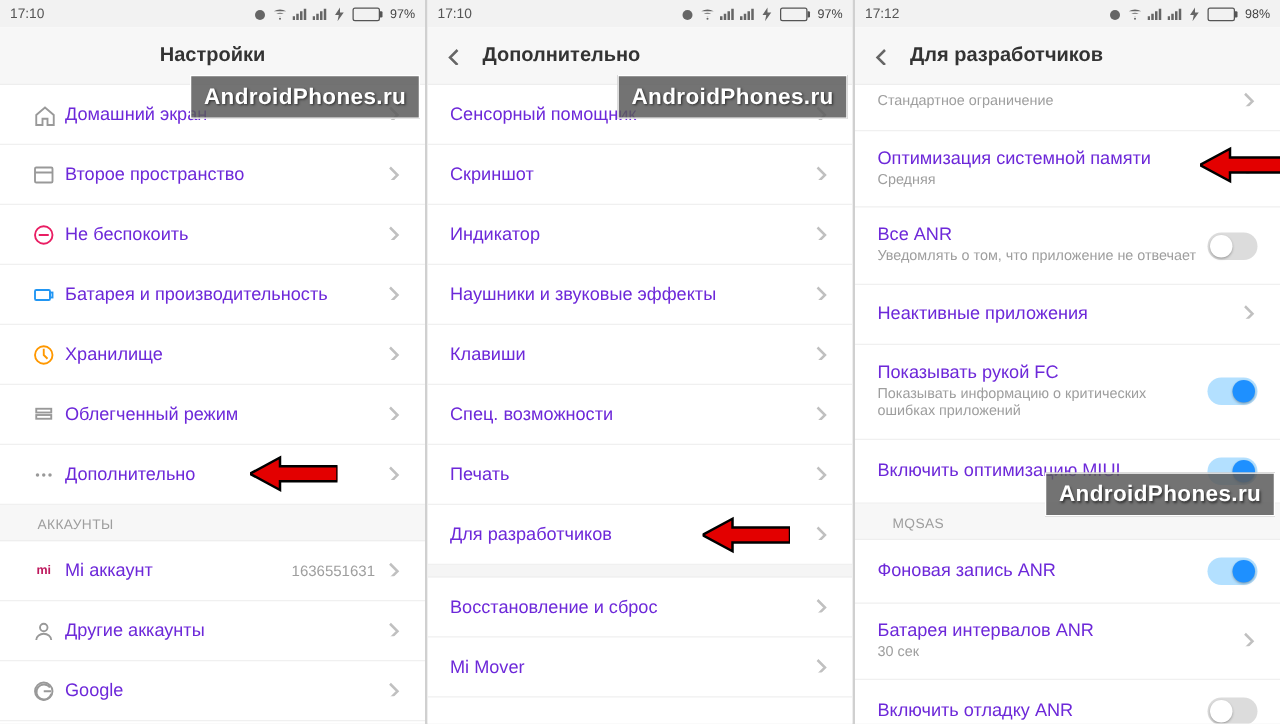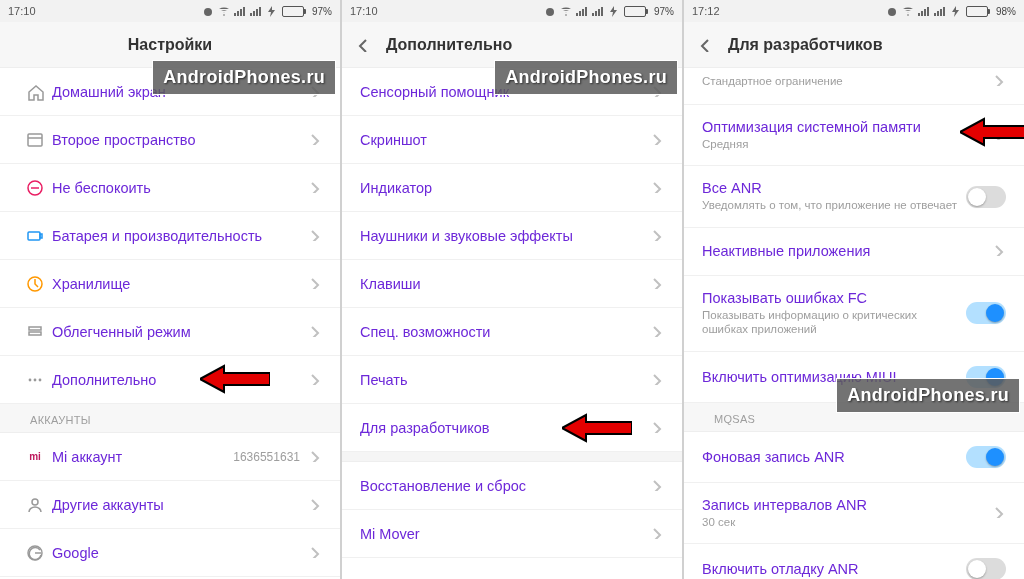--- a/index.html
+++ b/index.html
@@ -565,21 +565,21 @@
     <div class="row no-icon">
       <span class="texts">
           <span class="label">Неактивные приложения</span>
         </span>
       <span class="chev"><svg>
             <use href="#chev-r"></use>
           </svg></span>
     </div>
     <div class="row no-icon tall">
       <span class="texts">
-        <span class="label">Показывать ошибках FC</span>
+        <span class="label">Показывать рукой FC</span>
         <span class="sub">Показывать информацию о критических ошибках приложений</span>
       </span>
       <span class="toggle on">
           <span class="knob"></span>
         </span>
     </div>
     <div class="row no-icon">
       <span class="texts">
           <span class="label">Включить оптимизацию MIUI</span>
         </span>
@@ -593,21 +593,21 @@
     <div class="row no-icon">
       <span class="texts">
           <span class="label">Фоновая запись ANR</span>
         </span>
       <span class="toggle on">
           <span class="knob"></span>
         </span>
     </div>
     <div class="row no-icon tall">
       <span class="texts">
-        <span class="label">Запись интервалов ANR</span>
+        <span class="label">Батарея интервалов ANR</span>
         <span class="sub">30 сек</span>
       </span>
       <span class="chev"><svg>
             <use href="#chev-r"></use>
           </svg></span>
     </div>
     <div class="row no-icon">
       <span class="texts">
           <span class="label">Включить отладку ANR</span>
         </span>

